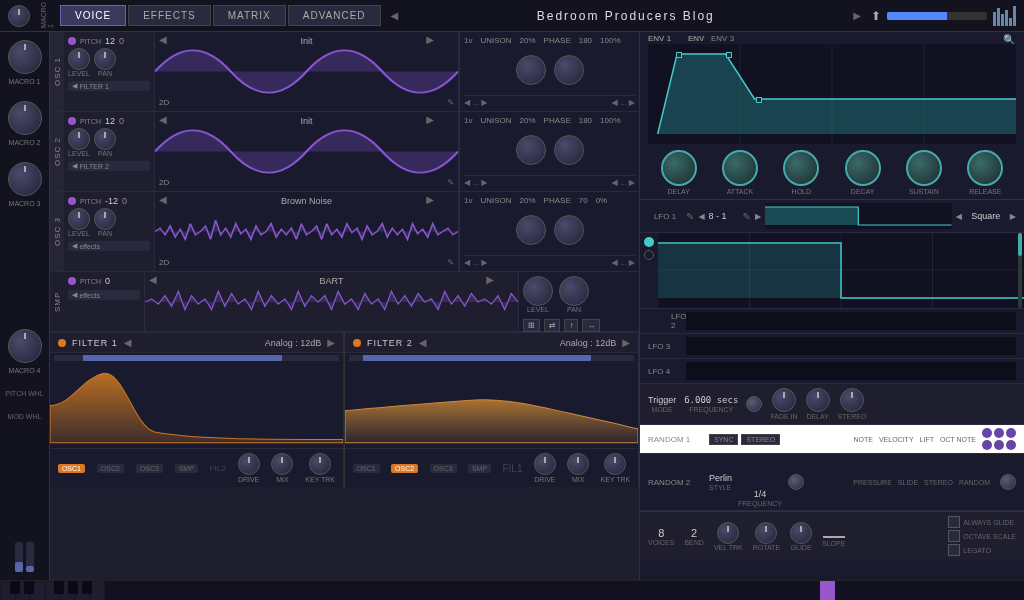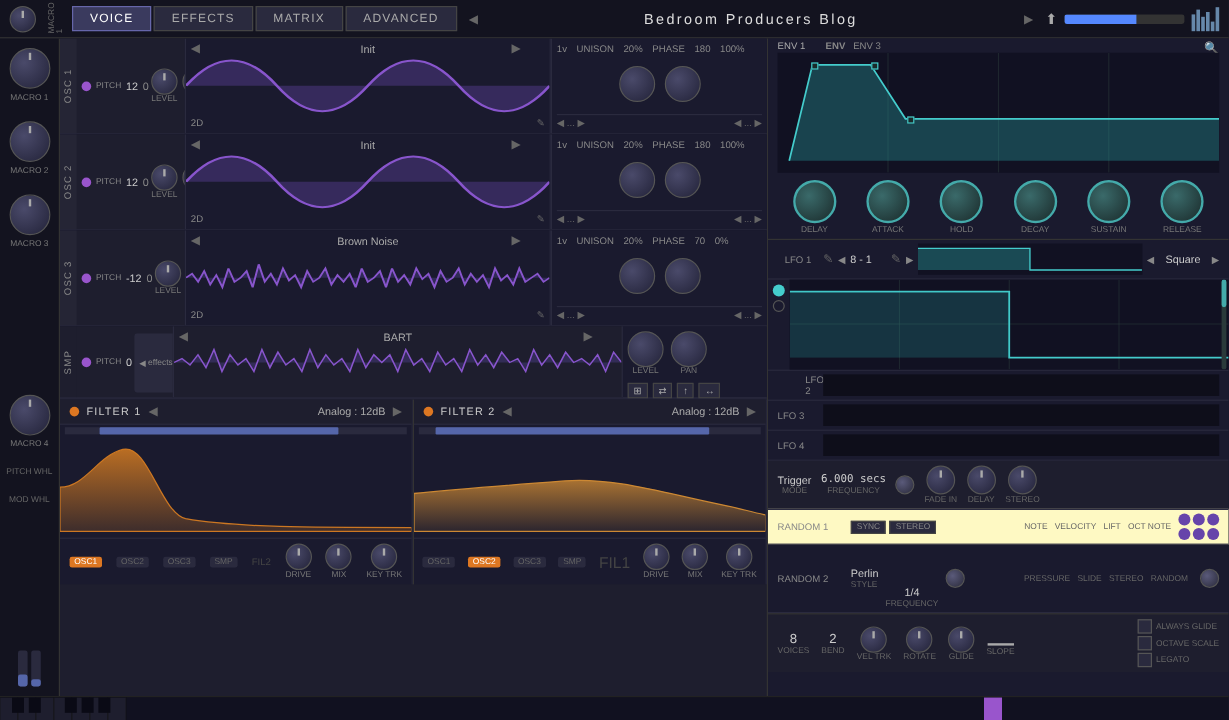--- a/index.html
+++ b/index.html
@@ -120,21 +120,21 @@
       transform: rotate(180deg);
       font-size: 8px;
       color: #888;
       letter-spacing: 1px;
     }
 
     .osc-controls {
       width: 90px;
       padding: 4px;
       display: flex;
-      flex-direction: row;
+      flex-direction: column;
       gap: 2px;
       background: #1e1e2e;
     }
 
     .osc-dot {
       width: 8px;
       height: 8px;
       border-radius: 50%;
       background: #9955cc;
       display: inline-block;
@@ -813,21 +813,21 @@
                 </linearGradient>
               </defs>
               <path d="M0 75 L0 45 C30 42, 80 38, 120 35 C160 32, 200 45, 250 55 C260 57, 270 60, 280 62 L280 75 Z" fill="url(#filterGrad2)" stroke="#cc8833" stroke-width="1"></path>
             </svg>
           </div>
           <div class="filter-bottom">
             <span class="osc-tag inactive">OSC1</span>
             <span class="osc-tag active" style="background:#dd7722;">OSC2</span>
             <span class="osc-tag inactive">OSC3</span>
             <span class="osc-tag inactive">SMP</span>
-            <span style="color:#444;font-size:13px;">FIL1</span>
+            <span style="color:#444;font-size:10px;">FIL1</span>
             <div style="display:flex;flex-direction:column;align-items:center;gap:1px;">
               <div class="knob-small"></div>
               <span class="knob-label">DRIVE</span>
             </div>
             <div style="display:flex;flex-direction:column;align-items:center;gap:1px;">
               <div class="knob-small"></div>
               <span class="knob-label">MIX</span>
             </div>
             <div style="display:flex;flex-direction:column;align-items:center;gap:1px;">
               <div class="knob-small"></div>
@@ -974,21 +974,21 @@
           <div style="display:flex;flex-direction:column;align-items:center;gap:1px;">
             <div class="knob-small" style="width:24px;height:24px;"></div>
             <span style="font-size:7px;color:#666;text-transform:uppercase;">DELAY</span>
           </div>
           <div style="display:flex;flex-direction:column;align-items:center;gap:1px;">
             <div class="knob-small" style="width:24px;height:24px;"></div>
             <span style="font-size:7px;color:#666;text-transform:uppercase;">STEREO</span>
           </div>
         </div>
 
-        <div style="display:flex;align-items:center;padding:3px 8px;border-top:1px solid #2a2a3e;border-bottom:1px solid #2a2a3e;gap:6px;background:#fef9c3;">
+        <div style="display:flex;align-items:center;padding:3px 8px;border-top:1px solid #2a2a3e;border-bottom:1px solid #2a2a3e;gap:6px;background:#ffffff;">
           <span style="font-size:8px;color:#888;text-transform:uppercase;min-width:55px;">RANDOM 1</span>
           <div style="display:flex;gap:3px;">
             <div class="rand-btn">SYNC</div>
             <div class="rand-btn">STEREO</div>
           </div>
           <div style="flex:1;"></div>
           <span style="font-size:7px;color:#666;text-transform:uppercase;">NOTE</span>
           <span style="font-size:7px;color:#666;text-transform:uppercase;">VELOCITY</span>
           <span style="font-size:7px;color:#666;text-transform:uppercase;">LIFT</span>
           <span style="font-size:7px;color:#666;text-transform:uppercase;">OCT NOTE</span>

